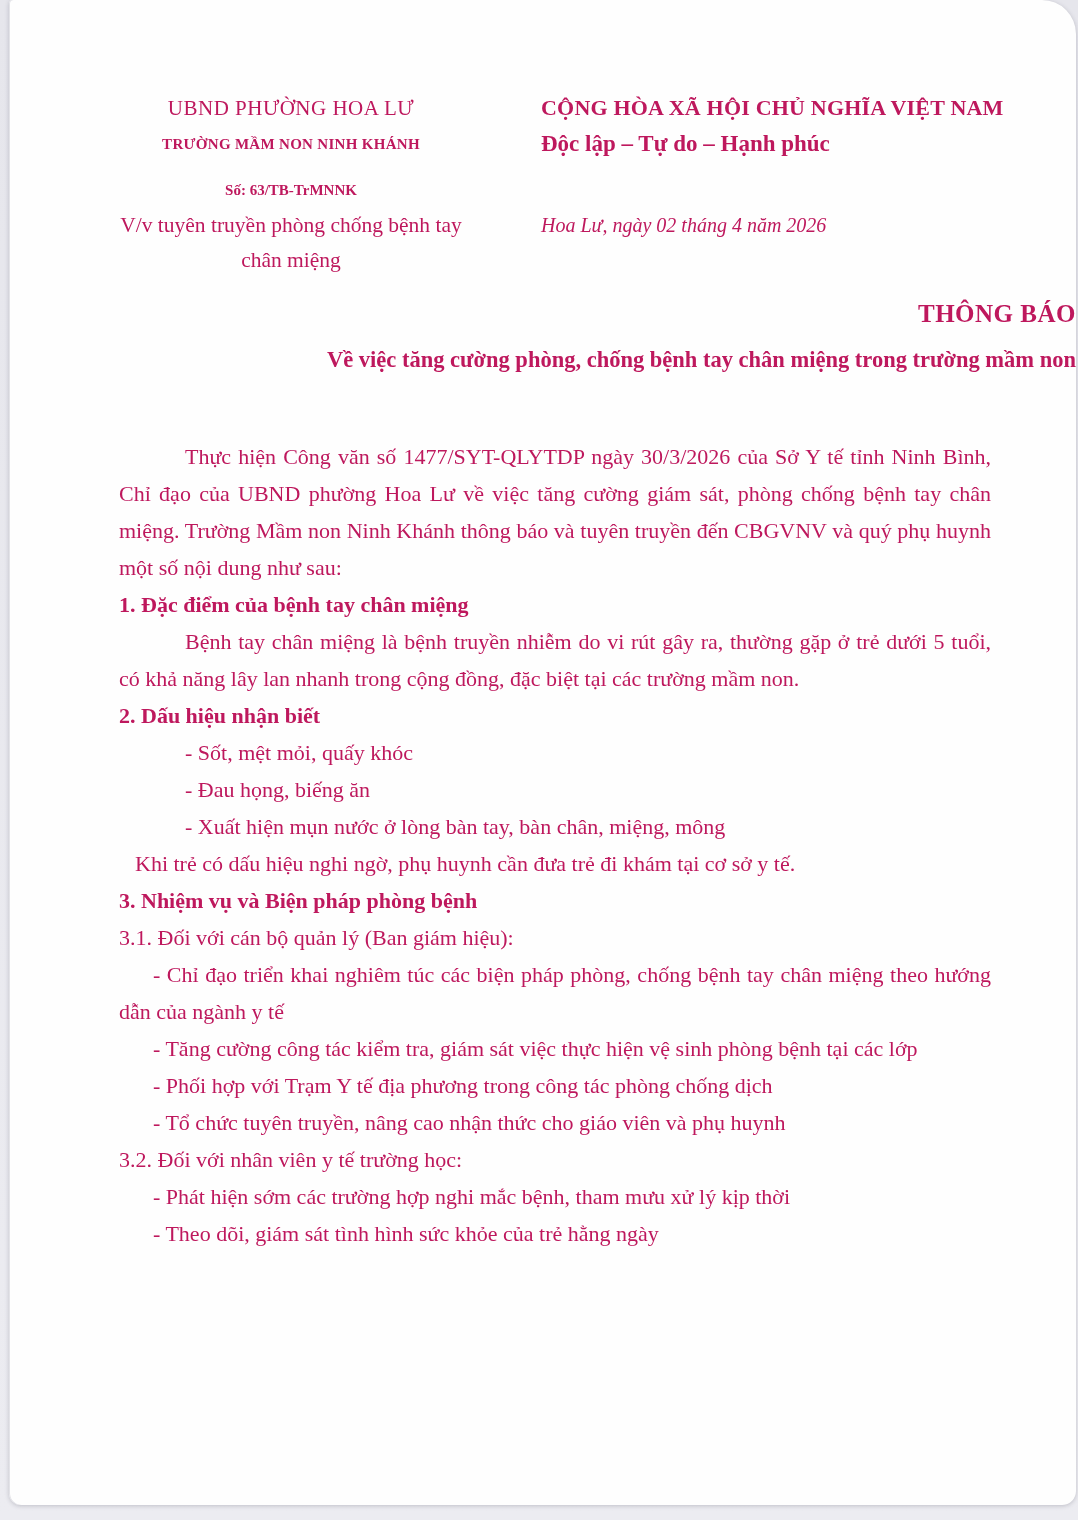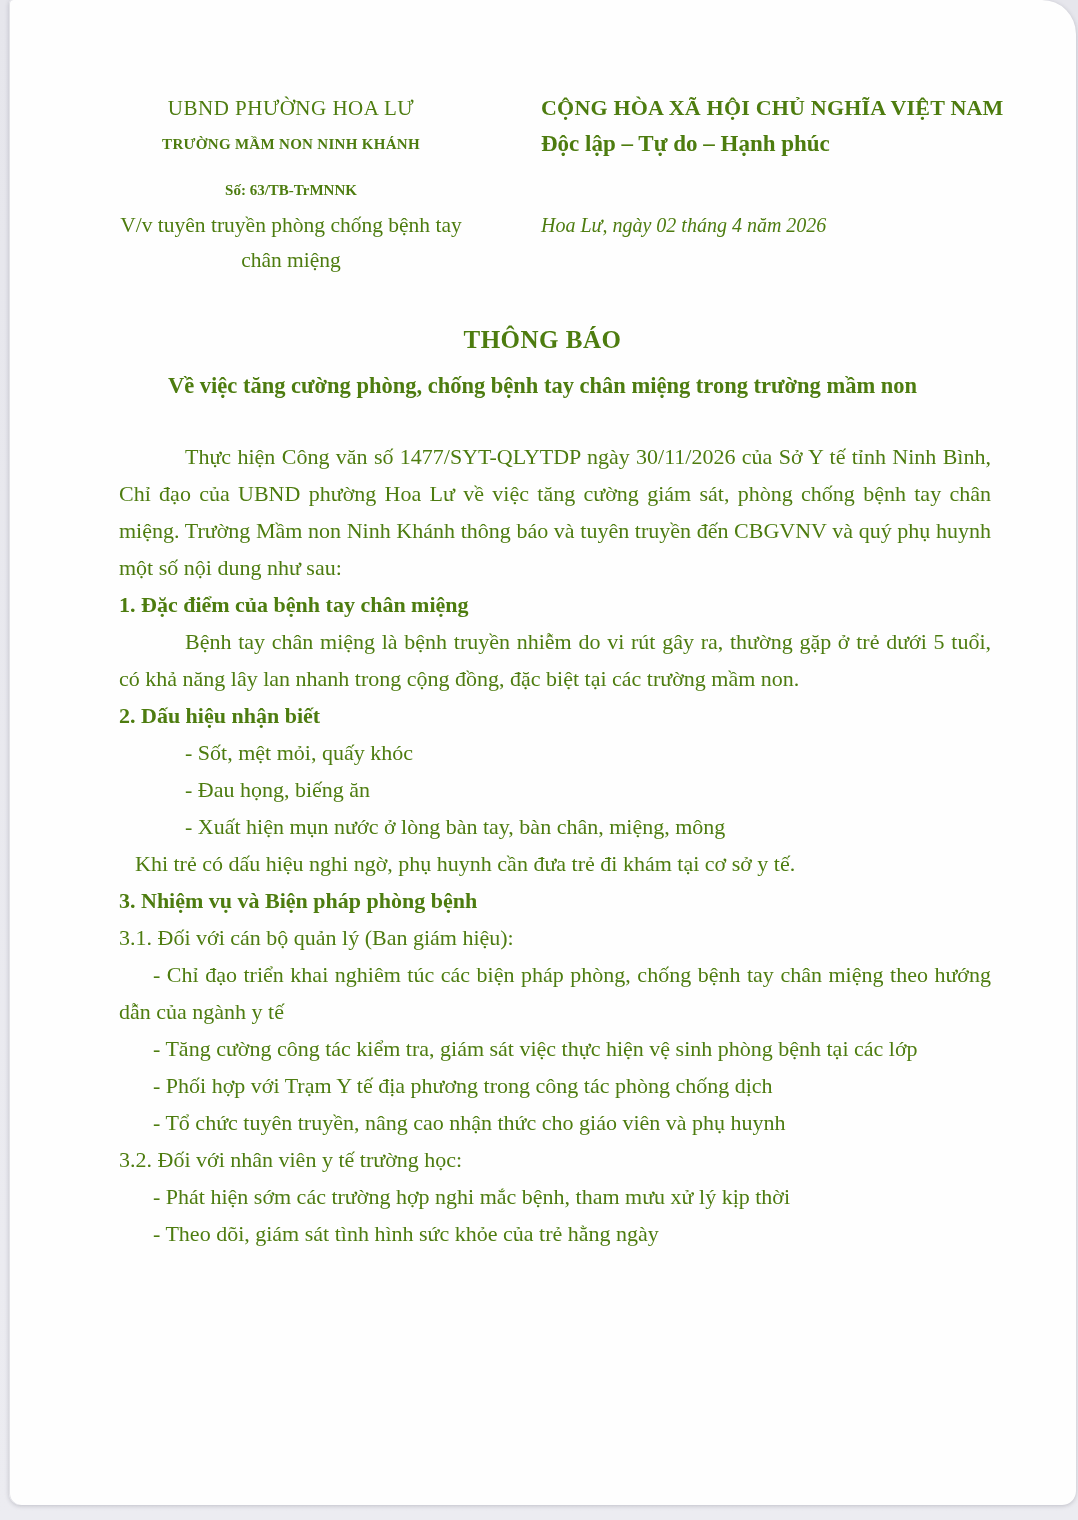--- a/index.html
+++ b/index.html
@@ -17,21 +17,21 @@
   }
   .paper {
     position: absolute;
     left: 9px;
     top: 0;
     right: 2px;
     bottom: 15px;
     background: #fefefe;
     border-radius: 4px 34px 14px 12px;
     box-shadow: 0 1px 4px rgba(60,60,80,0.25), inset 1px 0 0 #e3e3e8;
-    color: #4d7c0f;
+    color: #be185d;
   }
   
   .header-left {
     position: absolute;
     top: 90px;
     left: 72px;
     width: 420px;
     text-align: center;
   }
   .header-right {
@@ -43,24 +43,24 @@
   .hl-org     { font-size: 21px;  line-height: 36px; letter-spacing: 0.5px; }
   .hl-school  { font-size: 15px; line-height: 36px; font-weight: bold; letter-spacing: 0.3px; }
   .hl-number  { font-size: 15px;  line-height: 36px; font-weight: bold; margin-top: 10px; }
   .hl-subject { font-size: 21.5px; line-height: 35px; }
   .hr-nation  { font-size: 22px;  line-height: 36px; font-weight: bold; letter-spacing: 0.2px; }
   .hr-motto   { font-size: 23px;  line-height: 36px; font-weight: bold; }
   .hr-date    { font-size: 20px;  line-height: 34px; font-style: italic; margin-top: 46px; }
   
   .title-block {
     position: absolute;
-    top: 322px;
+    top: 296px;
     left: 0;
     width: 100%;
-    text-align: center;
+    text-align: right;
   }
   .doc-title    { font-size: 25px; line-height: 36px; font-weight: bold; letter-spacing: 0.5px; }
   .doc-subtitle { font-size: 22.5px; line-height: 36px; font-weight: bold; margin-top: 10px; }
   
   .body-block {
     position: absolute;
     top: 438px;
     left: 110px;
     width: 872px;
     font-size: 22px;
@@ -95,21 +95,21 @@
       <div class="hr-motto">Độc lập – Tự do – Hạnh phúc</div>
       <div class="hr-date">Hoa Lư, ngày 02 tháng 4 năm 2026</div>
     </div>
 
     <div class="title-block">
       <div class="doc-title">THÔNG BÁO</div>
       <div class="doc-subtitle">Về việc tăng cường phòng, chống bệnh tay chân miệng trong trường mầm non</div>
     </div>
 
     <div class="body-block">
-        <p class="indent">Thực hiện Công văn số 1477/SYT-QLYTDP ngày 30/11/2026 của Sở Y tế tỉnh Ninh Bình, Chỉ đạo của UBND phường Hoa Lư về việc tăng cường giám sát, phòng chống bệnh tay chân miệng. Trường Mầm non Ninh Khánh thông báo và tuyên truyền đến CBGVNV và quý phụ huynh một số nội dung như sau:</p>
+        <p class="indent">Thực hiện Công văn số 1477/SYT-QLYTDP ngày 30/3/2026 của Sở Y tế tỉnh Ninh Bình, Chỉ đạo của UBND phường Hoa Lư về việc tăng cường giám sát, phòng chống bệnh tay chân miệng. Trường Mầm non Ninh Khánh thông báo và tuyên truyền đến CBGVNV và quý phụ huynh một số nội dung như sau:</p>
         <p class="heading">1. Đặc điểm của bệnh tay chân miệng</p>
         <p class="indent">Bệnh tay chân miệng là bệnh truyền nhiễm do vi rút gây ra, thường gặp ở trẻ dưới 5 tuổi, có khả năng lây lan nhanh trong cộng đồng, đặc biệt tại các trường mầm non.</p>
         <p class="heading">2. Dấu hiệu nhận biết</p>
         <p class="bullet-deep">- Sốt, mệt mỏi, quấy khóc</p>
         <p class="bullet-deep">- Đau họng, biếng ăn</p>
         <p class="bullet-deep">- Xuất hiện mụn nước ở lòng bàn tay, bàn chân, miệng, mông</p>
         <p class="note">Khi trẻ có dấu hiệu nghi ngờ, phụ huynh cần đưa trẻ đi khám tại cơ sở y tế.</p>
         <p class="heading">3. Nhiệm vụ và Biện pháp phòng bệnh</p>
         <p class="subsection">3.1. Đối với cán bộ quản lý (Ban giám hiệu):</p>
         <p class="bullet">- Chỉ đạo triển khai nghiêm túc các biện pháp phòng, chống bệnh tay chân miệng theo hướng dẫn của ngành y tế</p>

